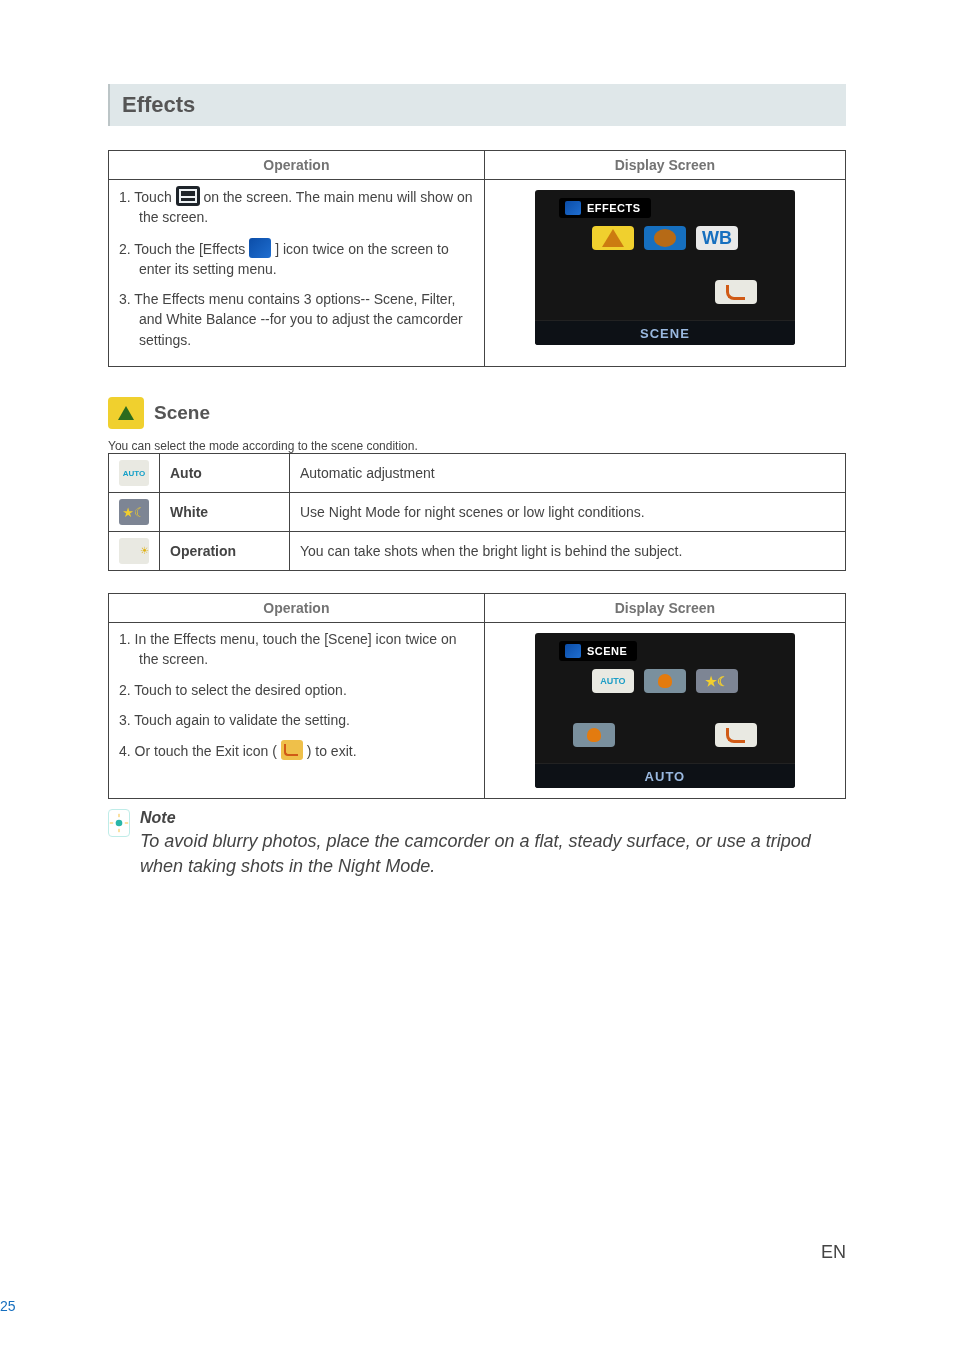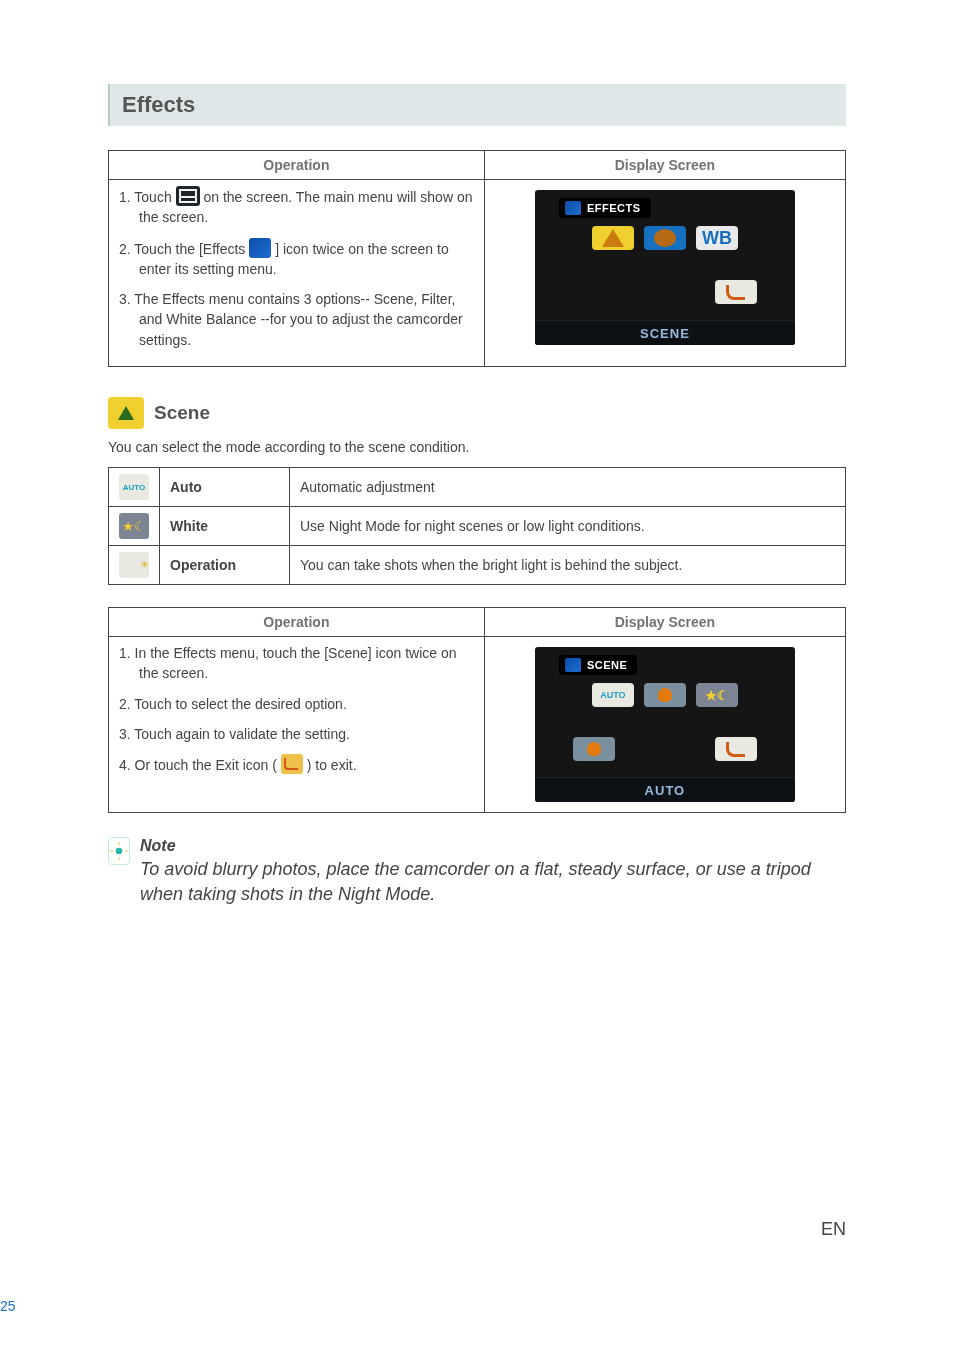--- a/index.html
+++ b/index.html
@@ -44,49 +44,49 @@
   .chip.grid::after { content: ""; position: absolute; left: 3px; right: 3px; top: 50%; height: 0; border-top: 2px solid #eef2f5; }
   .chip.blue-sq { background: linear-gradient(135deg,#0b4da8,#1f6ed0); width: 22px; height: 20px; border-radius: 3px; }
   .chip.ret { background: #efc04a; width: 22px; border-radius: 3px; position: relative; }
   .chip.ret::after { content: ""; position: absolute; left: 3px; top: 4px; width: 12px; height: 10px; border: 2px solid #d05a16; border-right: none; border-top: none; border-radius: 0 0 0 4px; }
 
   
   .sub-row { display: flex; align-items: center; gap: 10px; margin: 30px 0 10px 0; }
   .sub-row .badge { width: 36px; height: 36px; border-radius: 4px; display:flex; align-items:center; justify-content:center; }
   .sub-row h3 { color: #555; font-size: 19px; font-weight: bold; }
 
-  .intro { font-size: 14px; margin-bottom: 12px; }
+  .intro { font-size: 12px; }
 
   
   table.modes { width: 100%; border-collapse: collapse; }
   table.modes td { border: 1px solid #444; padding: 6px 10px; font-size: 14px; vertical-align: middle; }
   .icon-col { width: 48px; text-align: center; }
   .name-col { width: 130px; }
   .mode-chip { width: 30px; height: 26px; border-radius: 3px; display:inline-flex; align-items:center; justify-content:center; }
   .mc-auto { background:#e9e9e2; }
   .mc-skin { background:#7a909e; }
   .mc-night{ background:#7d8594; }
   .mc-back { background:#e9e9e2; }
 
   
   .head { width: 14px; height: 14px; border-radius: 50% 50% 40% 40%; background: #e37b0f; }
 
   
   .spacer { height: 22px; }
 
   
-  .note-row { display: flex; gap: 10px; margin-top: 24px; align-items: flex-start; }
+  .note-row { display: flex; gap: 10px; margin-top: 10px; align-items: flex-start; }
   .note-badge { width: 28px; height: 28px; border:1px solid #bfece8; border-radius:4px; display:flex; align-items:center; justify-content:center; background:#fff; }
   .note-badge svg { width:20px; height:20px; }
   .note-text strong { font-style: italic; font-weight: bold; color:#444; font-size:16px; display:block; margin-bottom:2px; }
   .note-text p { font-style: italic; font-size: 18px; line-height:1.4; }
 
   
   .pgnum { position: absolute; bottom: 36px; left: 0; right: 0; text-align: left; color:#166fbf; font-size: 14px; }
-  .langcode { position: absolute; bottom: 110px; right: 108px; color:#444; font-size: 18px; }
+  .langcode { position: absolute; bottom: 87px; right: 108px; color:#444; font-size: 18px; }
 
   
   .mtn { width:0;height:0;border-left:8px solid transparent;border-right:8px solid transparent;border-bottom:14px solid #2b6b1e; }
   .mtn.big { border-left-width:11px;border-right-width:11px;border-bottom-width:18px;border-bottom-color:#cc7b10; }
   .palette { width:22px;height:18px;border-radius:50%;background:#b66a16; }
   .undo-arrow { width:24px;height:18px;border-radius:4px;background:transparent;position:relative; }
   .undo-arrow::before { content:""; position:absolute; left:2px; top:2px; width:16px; height:12px; border:3px solid #d05a16; border-right:none; border-top:none; border-radius:0 0 0 8px; }
 </style>
 </head>
 <body>

